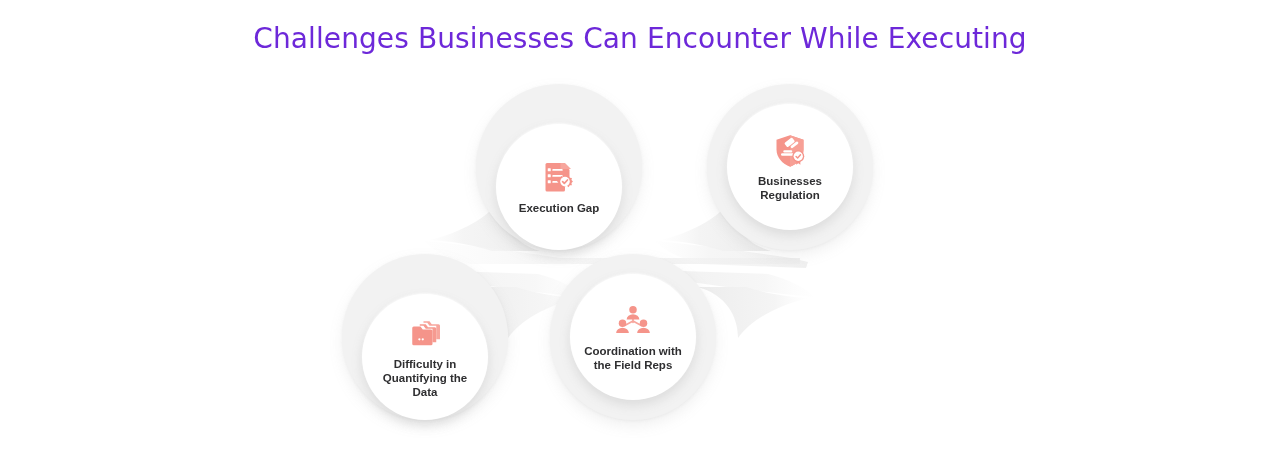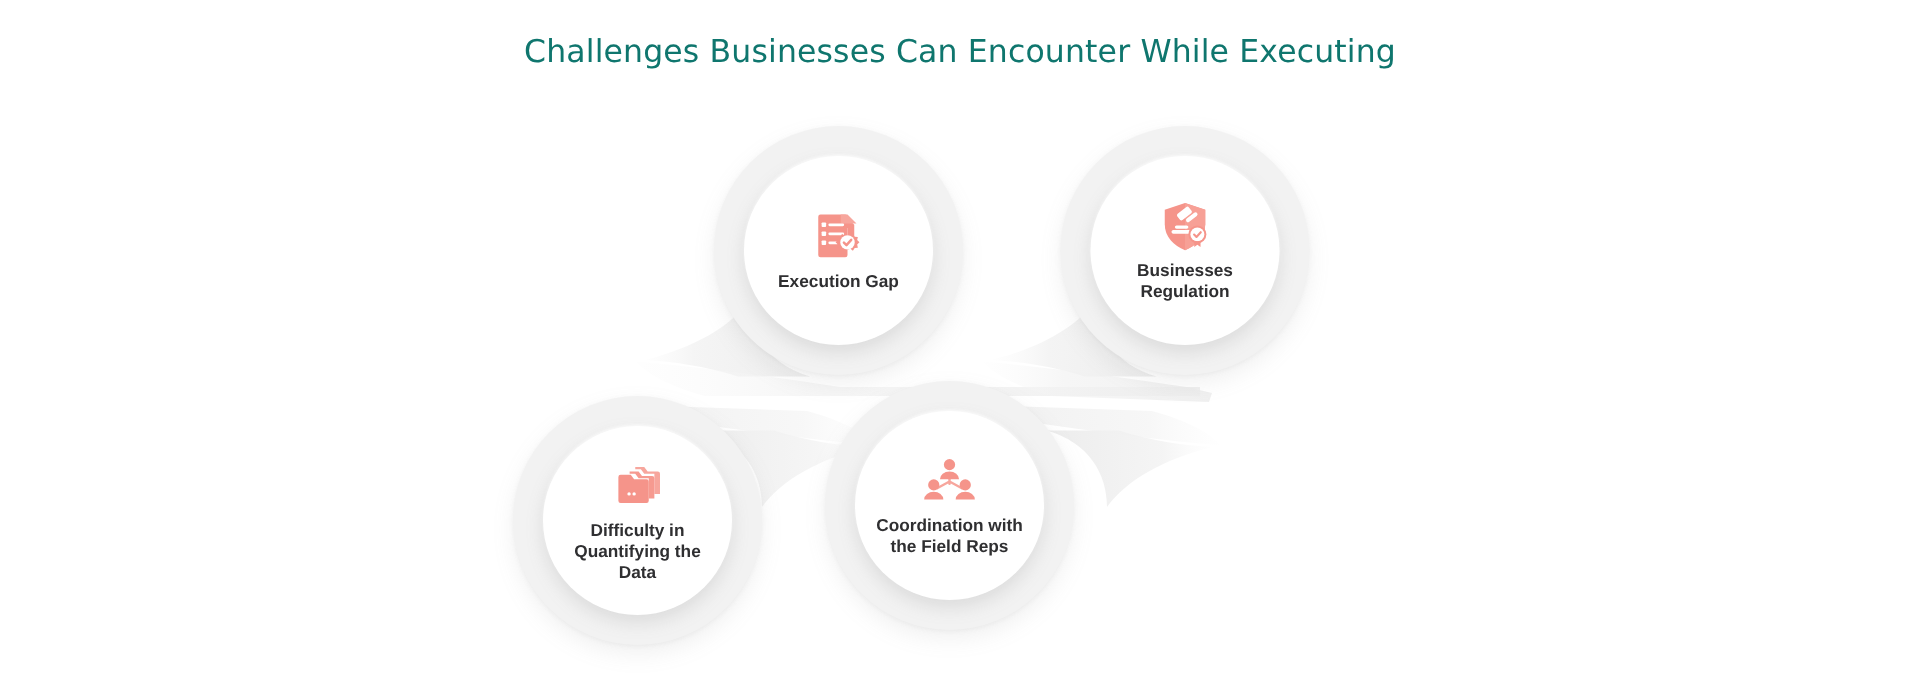--- a/index.html
+++ b/index.html
@@ -23,24 +23,24 @@
   }
 
   
   .page-title {
     position: absolute;
     left: 0;
     top: 22px;
     width: 1280px;
     text-align: center;
     font-family: "DejaVu Sans", sans-serif;
-    font-size: 21px;
+    font-size: 28px;
     font-weight: 400;
     letter-spacing: 0.1px;
-    color: #0f766e;
+    color: #6d28d9;
     white-space: nowrap;
   }
 
   
   .connector-layer {
     position: absolute;
     left: 0;
     top: 0;
     width: 1280px;
     height: 455px;
@@ -88,23 +88,23 @@
     font-size: 11.5px;
     font-weight: 700;
     line-height: 14px;
     color: #2f2f31;
     text-align: center;
     max-width: 104px;
     white-space: pre-line;
   }
 
   
-  #node-1 { left: 476px; top:  84px; }
+  #node-1 { left: 476px; top:  84px; align-items: flex-end; }
   #node-2 { left: 707px; top:  84px; }
-  #node-3 { left: 342px; top: 264px; }
+  #node-3 { left: 342px; top: 254px; align-items: flex-end; }
   #node-4 { left: 550px; top: 254px; }
 </style>
 </head>
 <body>
 
 <div id="stage">
 
   <div class="page-title">Challenges Businesses Can Encounter While Executing</div>
 
   <svg class="connector-layer" viewBox="0 0 1280 455" xmlns="http://www.w3.org/2000/svg">

